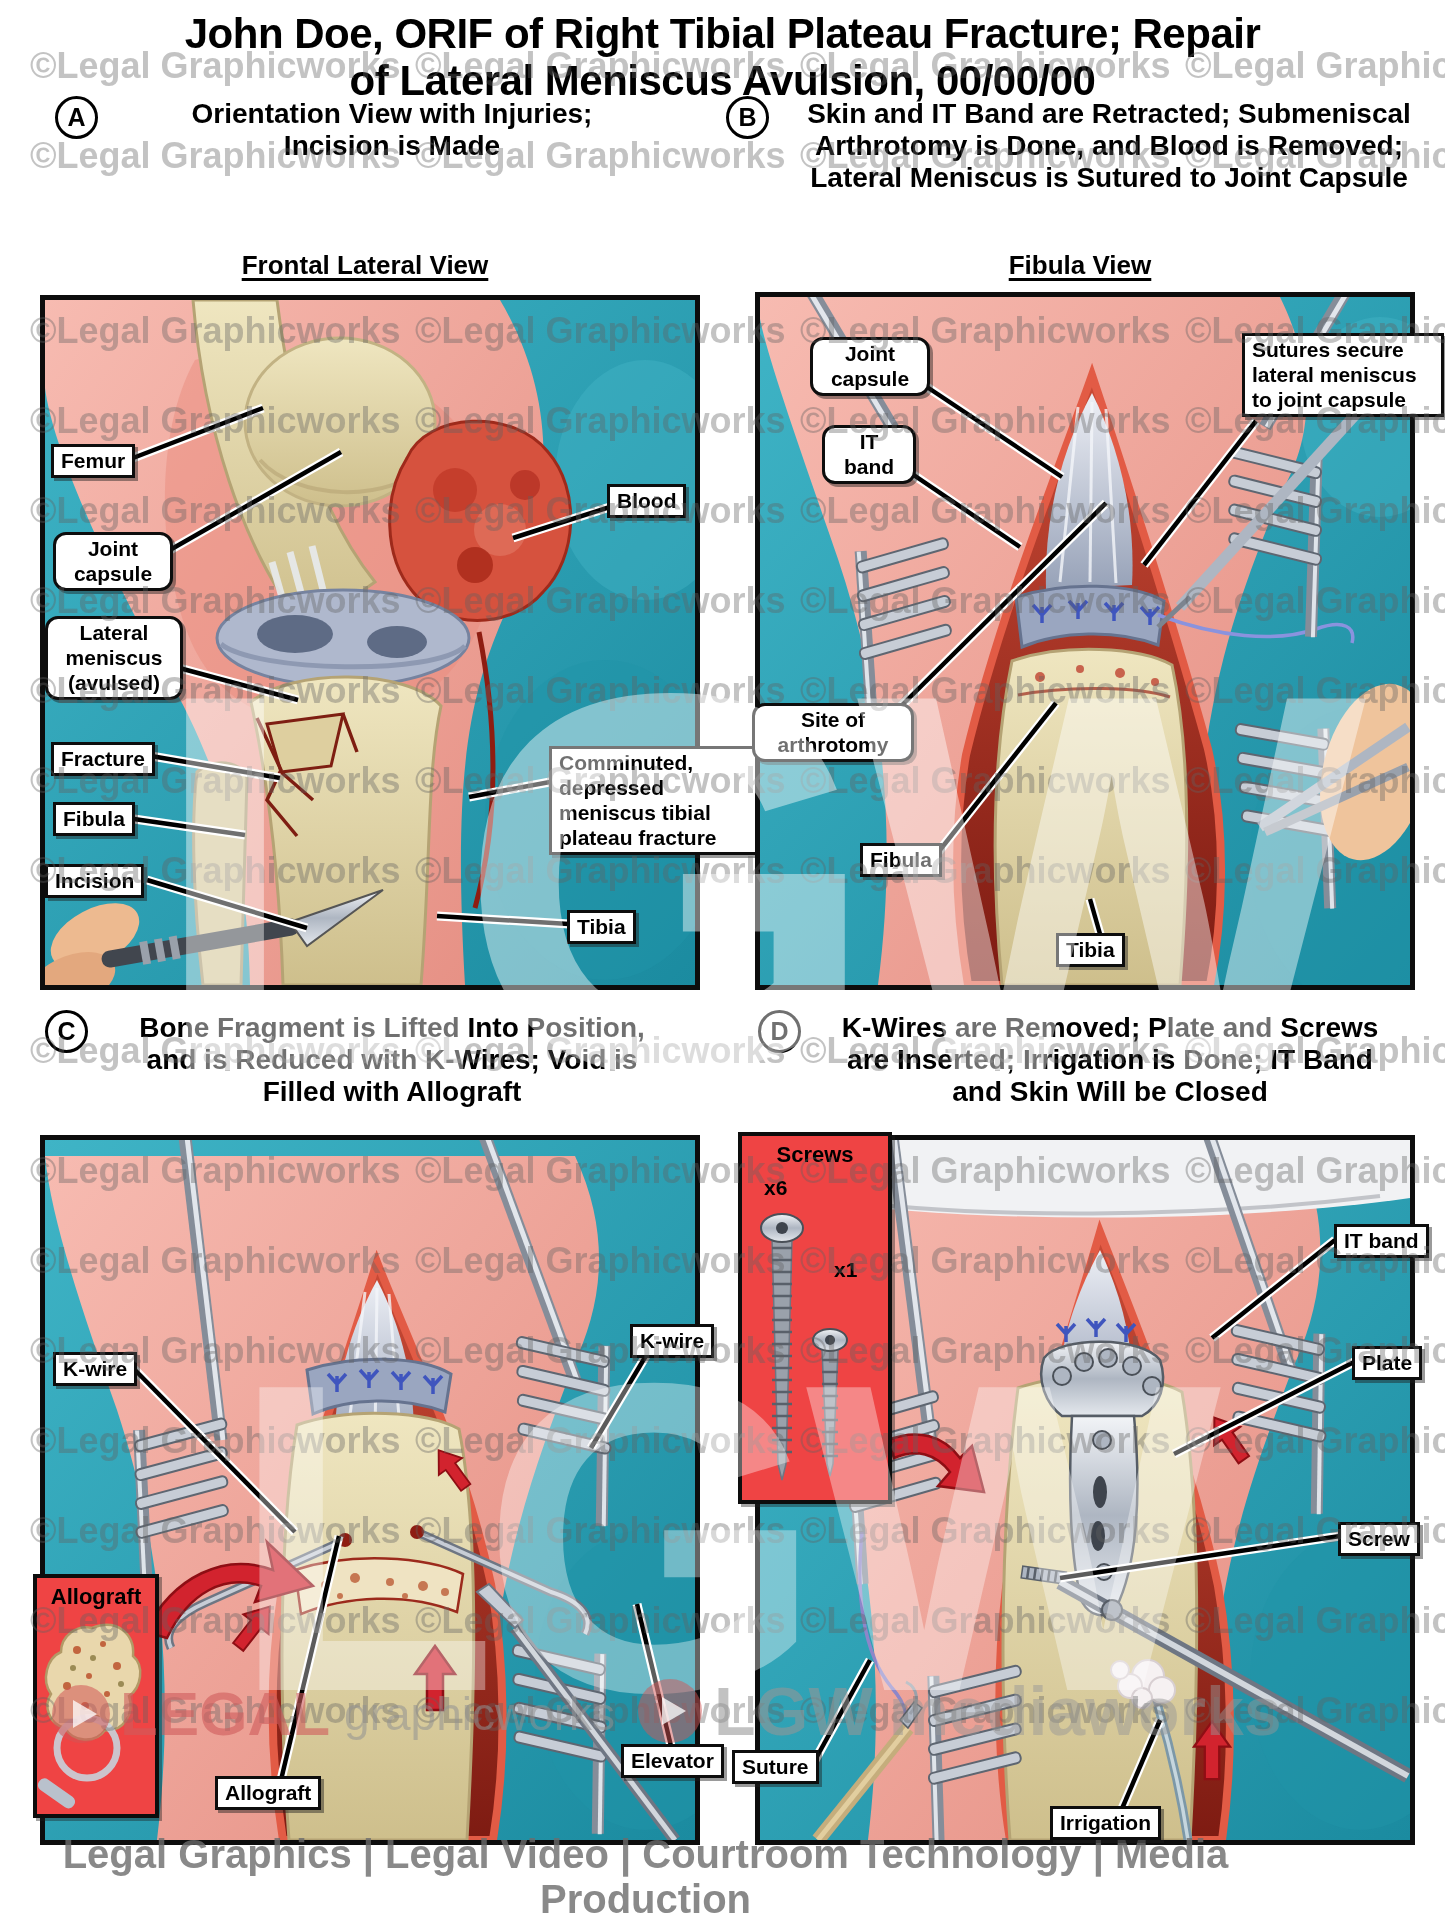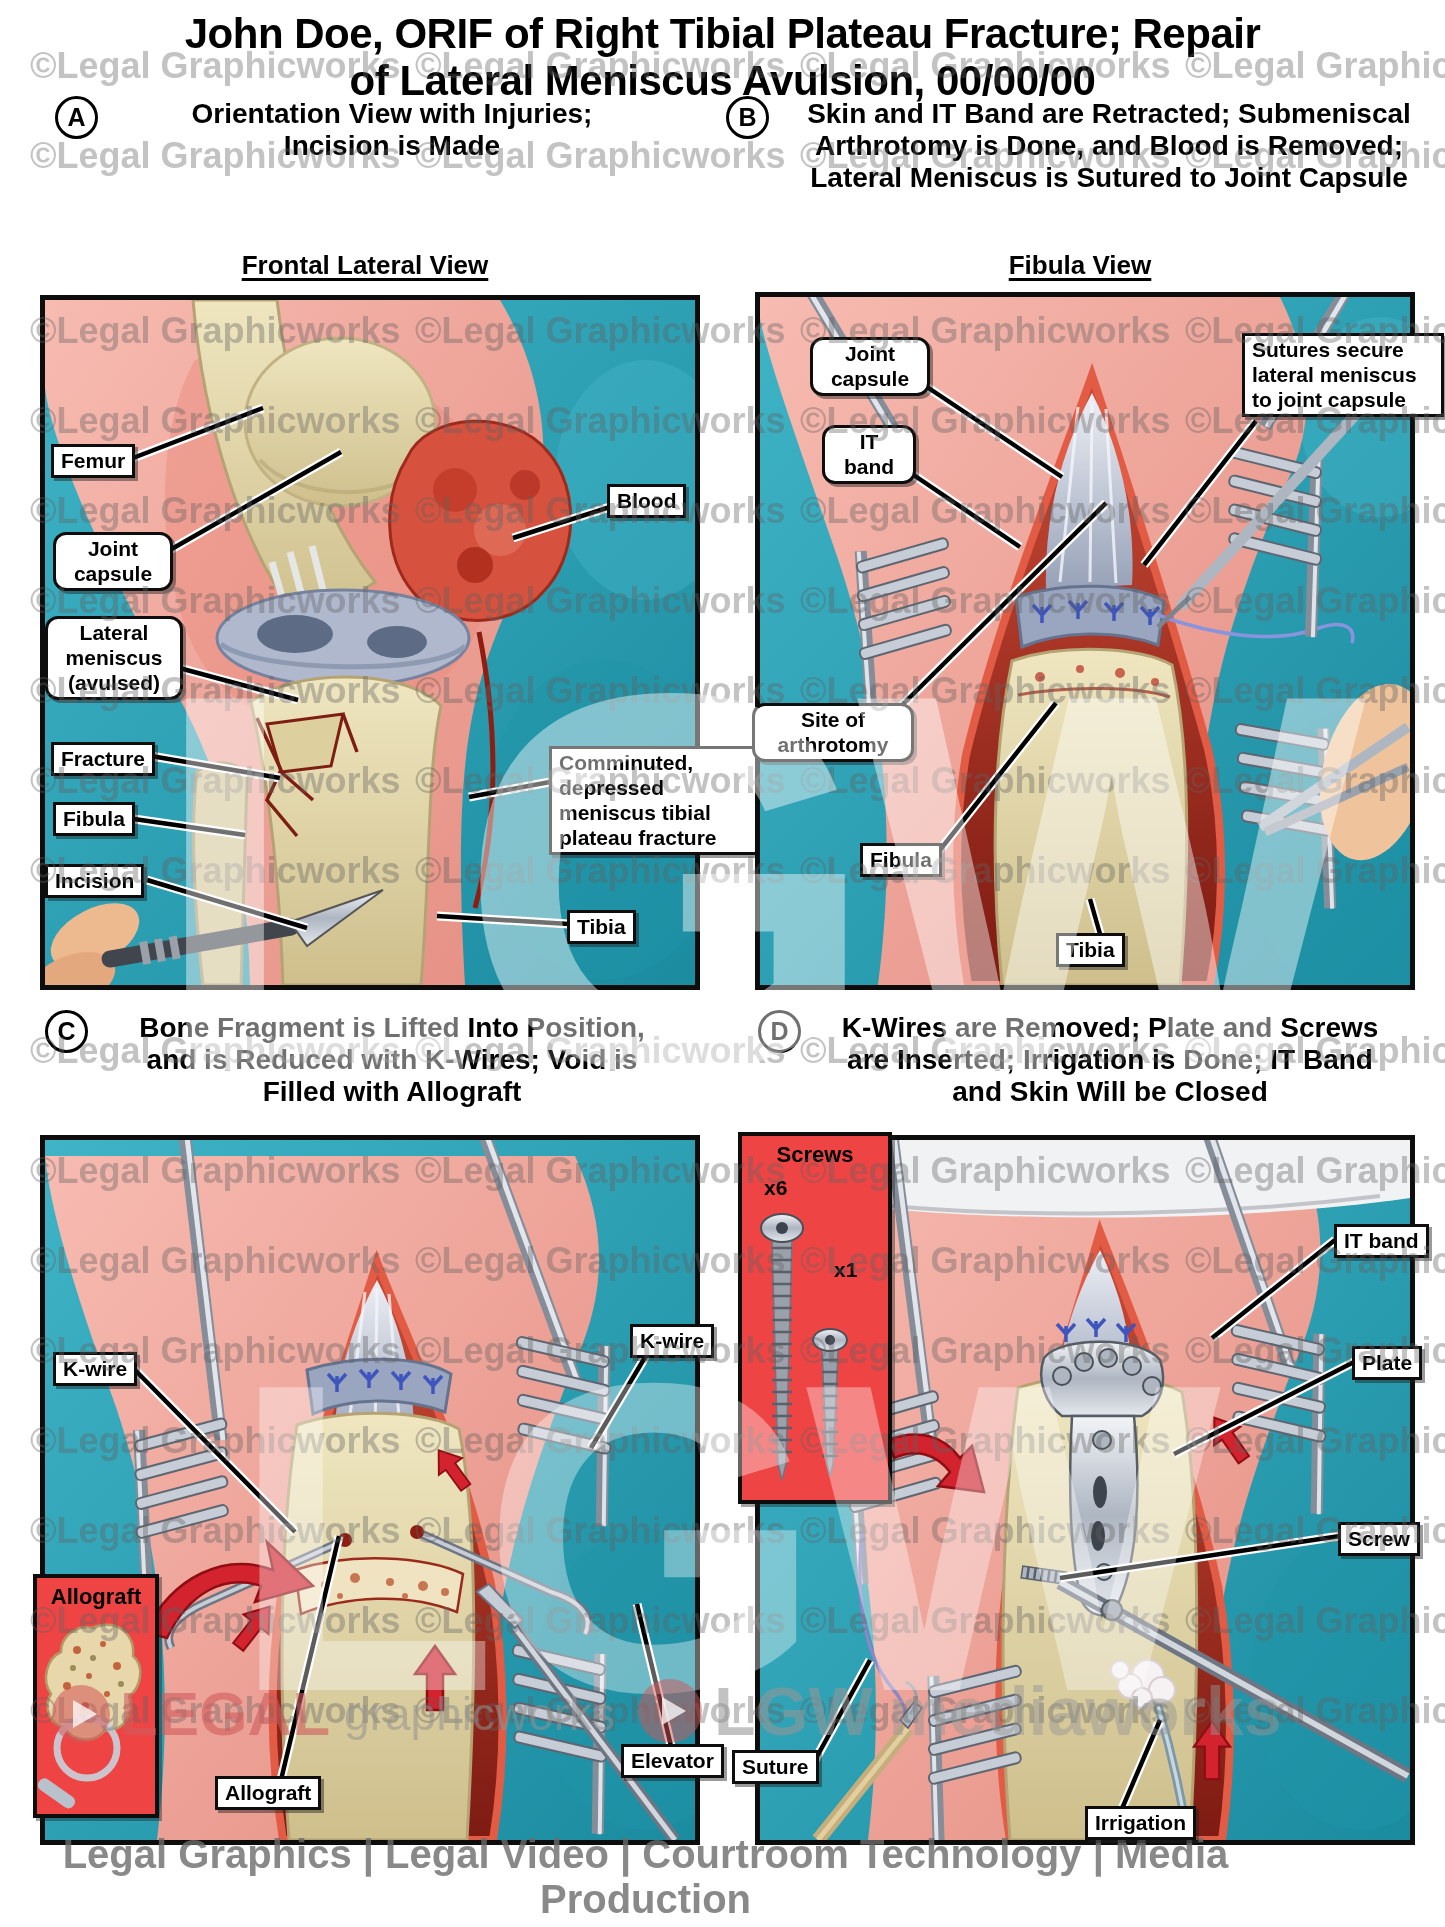--- a/index.html
+++ b/index.html
@@ -646,21 +646,21 @@
           <circle cx="88" cy="176" r="5" fill="#3e444d"></circle>
         </g>
       </svg>
     </div>
     <div class="lbl" style="left:574px;top:84px;">IT band</div>
     <div class="lbl" style="left:592px;top:206px;">Plate</div>
     <div class="lbl" style="left:578px;top:382px;">Screw</div>
     <div class="lbl" style="left:-28px;top:610px;">Suture</div>
   </div>
 
-  <div class="lbl" id="lbl-irrigation" style="left:1050px;top:1806px;margin-left:35px;">Irrigation</div>
+  <div class="lbl" id="lbl-irrigation" style="left:1050px;top:1806px;">Irrigation</div>
 
   <div id="wm-tiles">
       <span class="wm-tile" style="left: 30px; top: 45px;">©Legal Graphicworks</span>
       <span class="wm-tile" style="left: 415px; top: 45px;">©Legal Graphicworks</span>
       <span class="wm-tile" style="left: 800px; top: 45px;">©Legal Graphicworks</span>
       <span class="wm-tile" style="left: 1185px; top: 45px;">©Legal Graphicworks</span>
       <span class="wm-tile" style="left: 30px; top: 135px;">©Legal Graphicworks</span>
       <span class="wm-tile" style="left: 415px; top: 135px;">©Legal Graphicworks</span>
       <span class="wm-tile" style="left: 800px; top: 135px;">©Legal Graphicworks</span>
       <span class="wm-tile" style="left: 1185px; top: 135px;">©Legal Graphicworks</span>

